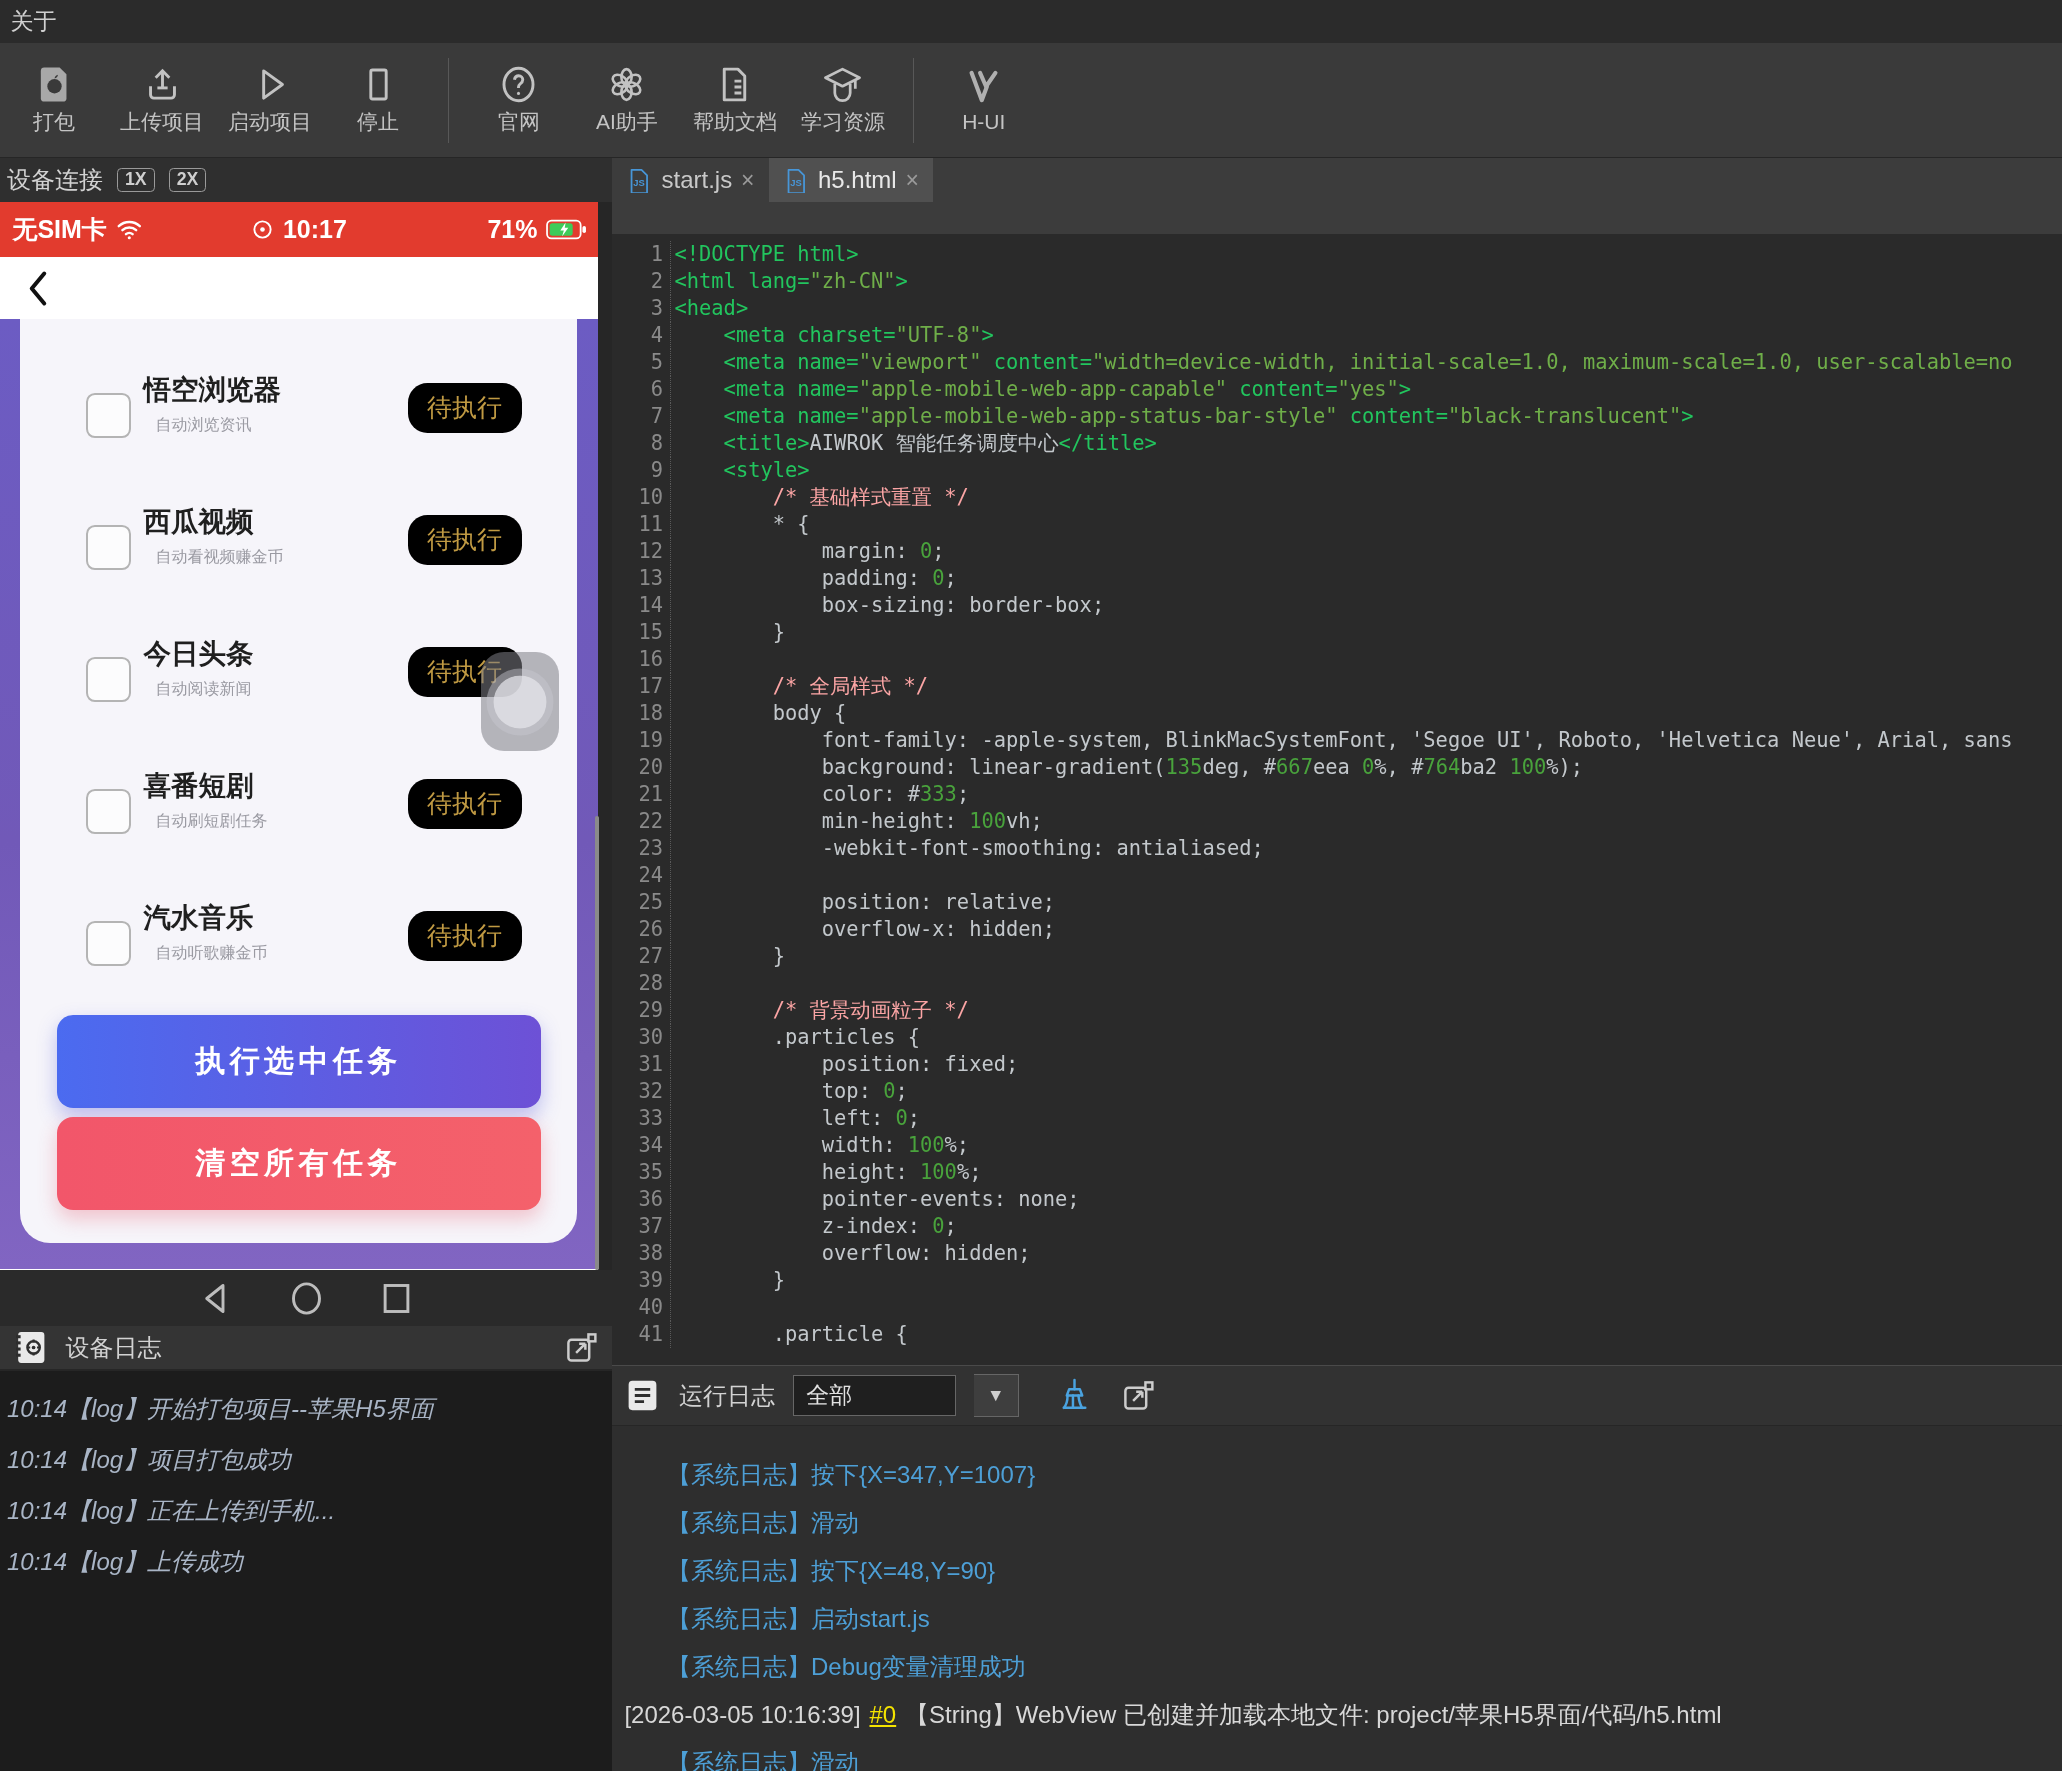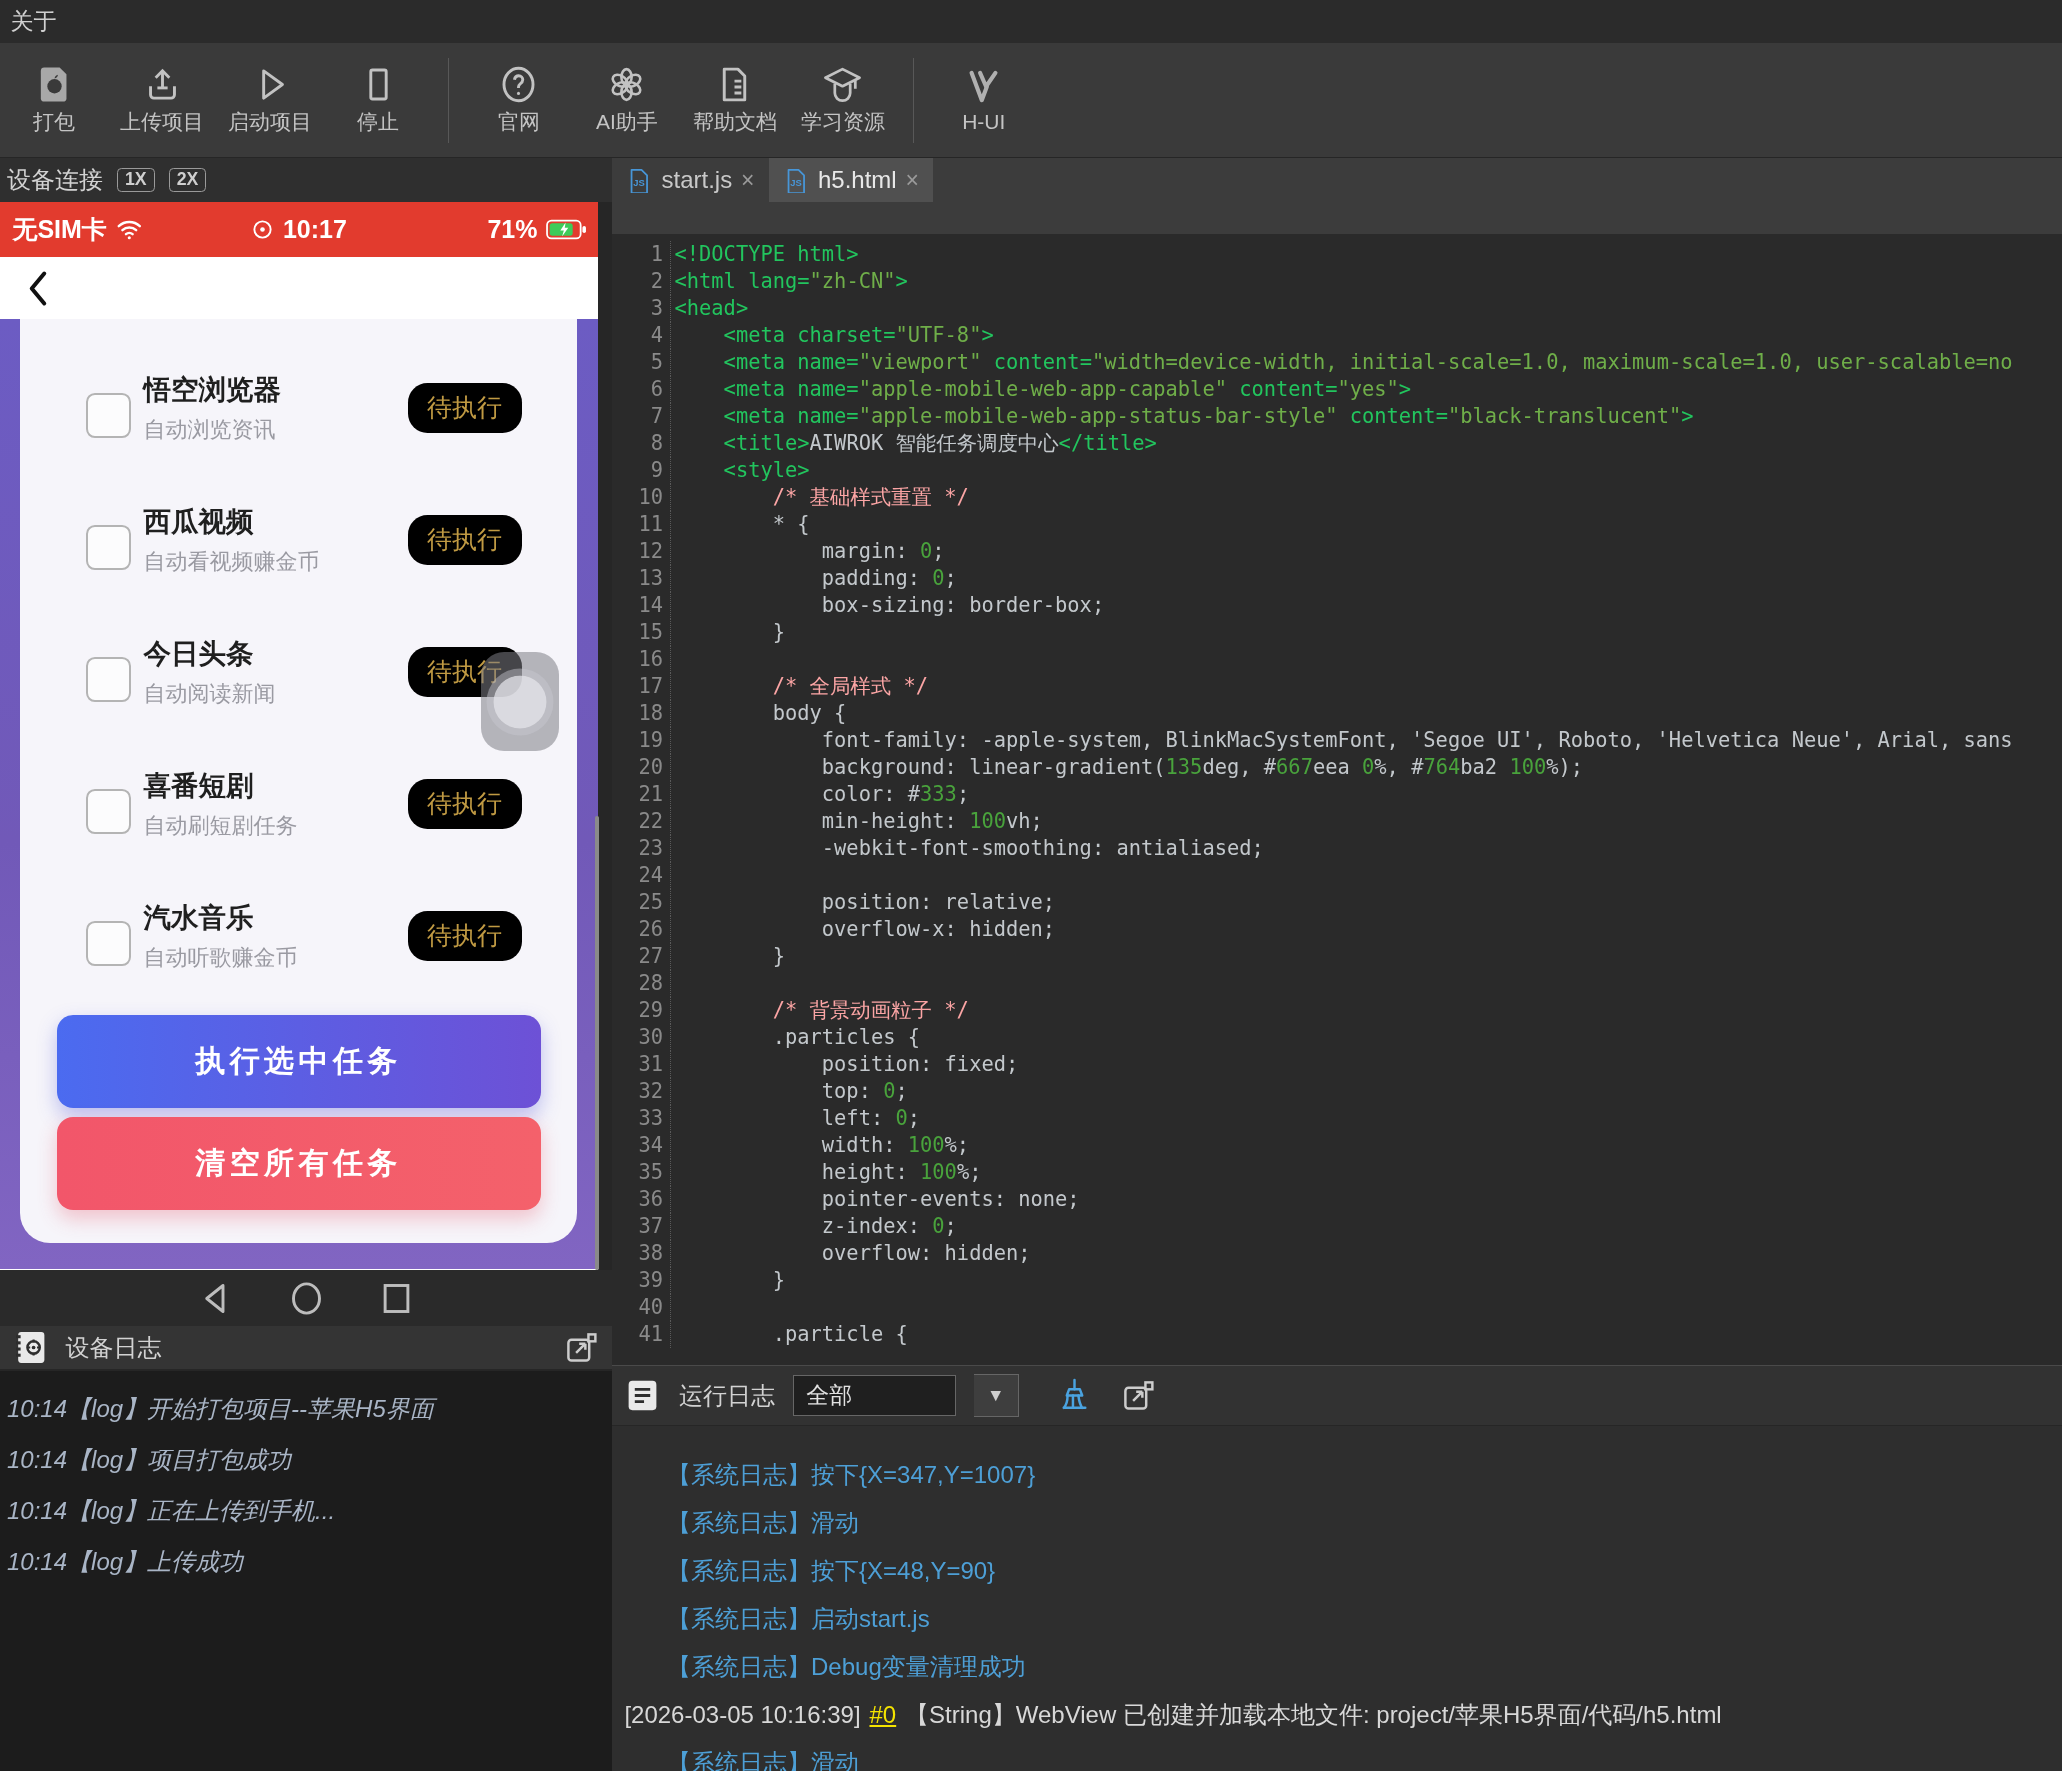--- a/index.html
+++ b/index.html
@@ -31,21 +31,21 @@
   .sb-left{display:flex;align-items:center;gap:8.9px;margin-left:12.4px;}
   .sb-center{position:absolute;left:0;right:0;display:flex;justify-content:center;align-items:center;gap:8.9px;}
   .sb-right{margin-left:auto;display:flex;align-items:center;gap:8.9px;margin-right:10.6px;}
   .whiteheader{left:0;top:55px;width:598px;height:62px;background:#ffffff;}
   .backchev{position:absolute;left:23px;top:10.6px;}
   .purplearea{left:0;top:117px;width:598px;height:950px;background:linear-gradient(180deg,#6c5cc3 0%,#7159b8 55%,#8165c2 100%);}
   .card{position:absolute;left:19.5px;top:0;width:557px;height:924px;background:#f6f5fa;border-radius:0 0 30px 30px;}
   .task-row{position:relative;height:89px;margin:0 0 43px 0;}
   .task-cb{position:absolute;left:66px;top:21px;width:41px;height:41px;border:2.7px solid #b4b4b4;border-radius:8.9px;background:#fcfcfd;}
   .task-title{position:absolute;left:124px;top:0;font-size:27.5px;font-weight:700;color:#1f1f1f;white-space:nowrap;}
-  .task-sub{position:absolute;left:124px;top:43px;font-size:22px;color:#9a9aa2;white-space:nowrap;}
+  .task-sub{position:absolute;left:136px;top:43px;font-size:16px;color:#9a9aa2;white-space:nowrap;}
   .task-badge{position:absolute;right:55px;top:10.6px;background:#000000;color:#c09a43;font-size:25px;
               padding:8.9px 19.5px;border-radius:19.5px;white-space:nowrap;}
   .tasks-wrap{position:absolute;left:0;top:53px;width:100%;}
   .bigbtn{position:absolute;left:37px;width:484px;height:93px;border-radius:16px;display:flex;align-items:center;justify-content:center;
           color:#fff;font-size:30px;font-weight:600;letter-spacing:4.4px;}
   .btn-exec{top:696px;background:linear-gradient(90deg,#4b6bf0 0%,#6d51d6 100%);box-shadow:0 8.9px 19.5px rgba(80,90,220,.35);}
   .btn-clear{top:798px;background:linear-gradient(90deg,#f2566a 0%,#f4616b 100%);box-shadow:0 8.9px 19.5px rgba(230,80,100,.30);}
   .assistball{position:absolute;left:481px;top:333px;width:78px;height:99px;border-radius:23px;background:rgba(125,125,133,.55);}
   .assistball .inner{position:absolute;left:50%;top:50%;transform:translate(-50%,-50%);width:53px;height:53px;border-radius:50%;
                      background:rgba(225,225,230,.85);box-shadow:0 0 0 7px rgba(200,200,208,.45);}

